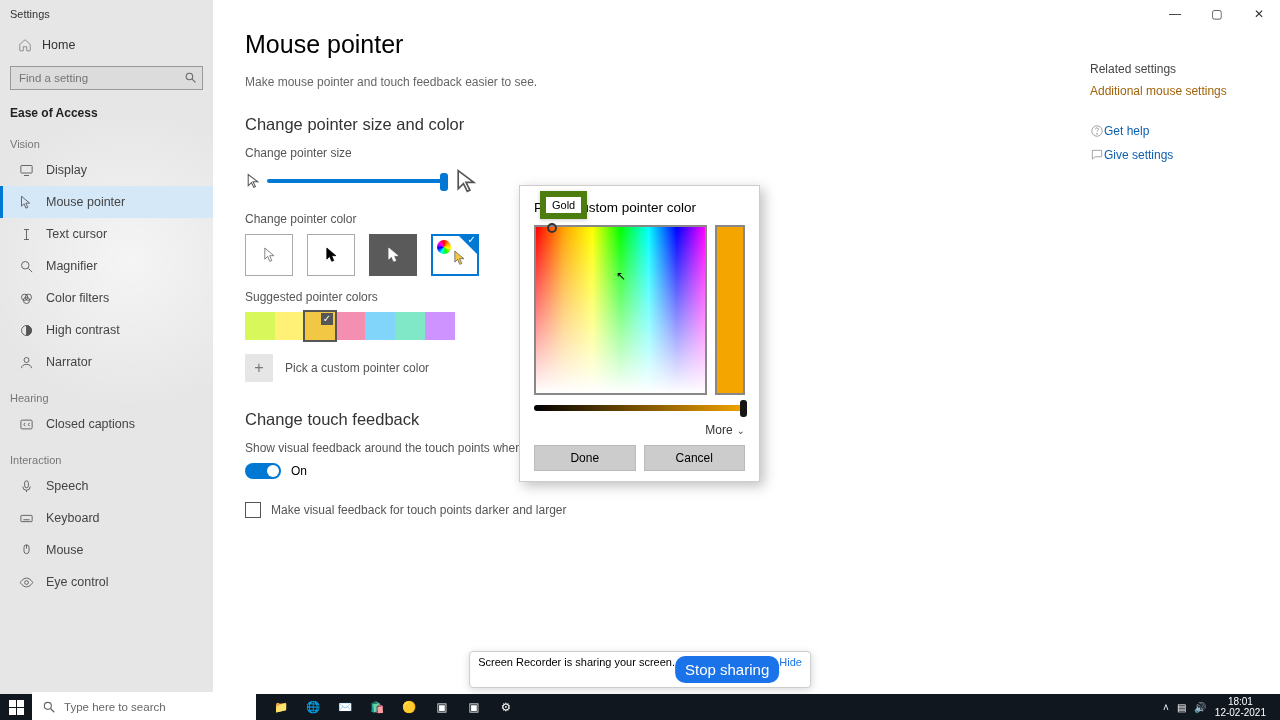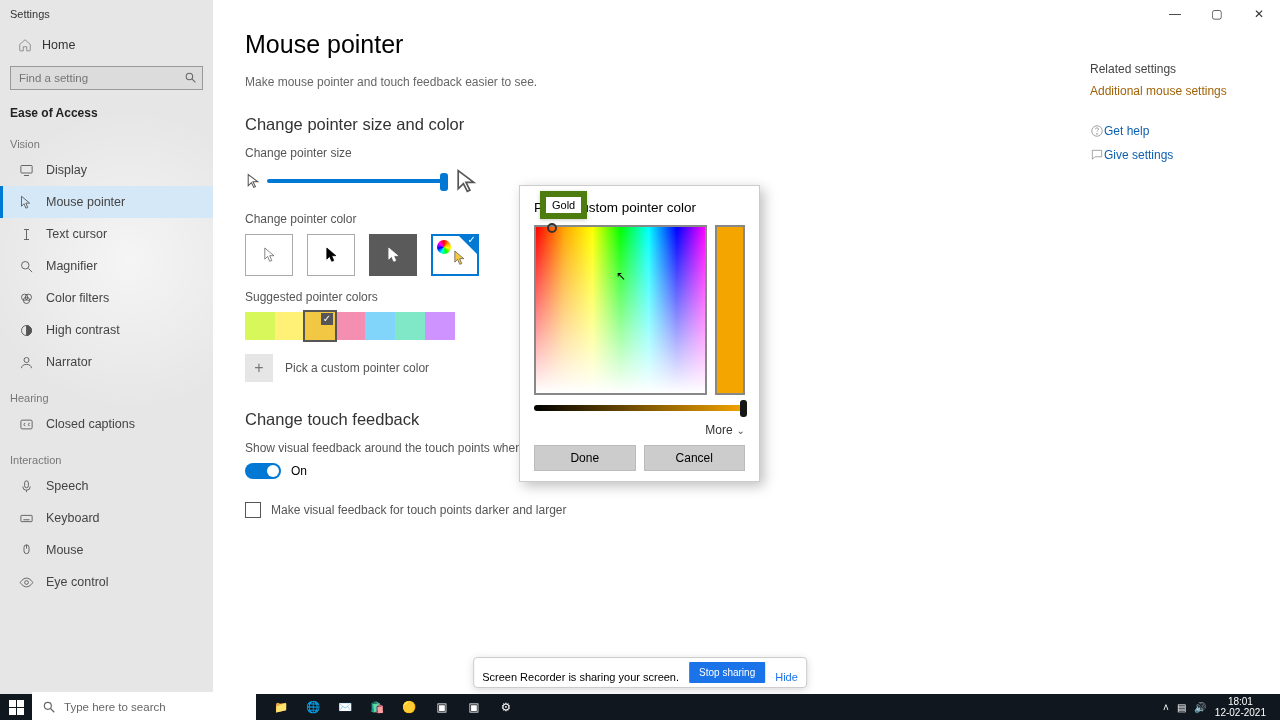--- a/index.html
+++ b/index.html
@@ -88,23 +88,23 @@
 .more .chev{font-size:10px;color:#555;margin-left:4px}
 .btnrow{display:flex;gap:8px}
 .btnrow button{flex:1;height:26px;background:#ccc;border:1px solid #bbb;font-size:12px}
 
 
 .winctrl{position:absolute;top:0;right:0;display:flex}
 .winctrl div{width:42px;height:28px;display:flex;align-items:center;justify-content:center;font-size:12px;color:#333}
 
 
 .sharebar{position:absolute;left:50%;bottom:6px;transform:translateX(-50%);
-  display:flex;align-items:flex-end;gap:10px;background:#fff;border:1px solid #ccc;border-radius:4px;
+  display:flex;align-items:flex-start;background:#fff;border:1px solid #ccc;border-radius:4px;
   padding:4px 8px;font-size:11px;box-shadow:0 2px 8px rgba(0,0,0,.15)}
-.sharebar .stop{background:#1a73e8;color:#fff;border:none;padding:5px 10px;border-radius:1px;font-size:10px}
+.sharebar .stop{background:#1a73e8;color:#fff;border:none;padding:5px 10px;border-radius:10px;font-size:15px}
 .sharebar .hide{color:#1a73e8}
 
 
 .taskbar{position:absolute;bottom:0;left:0;right:0;height:26px;background:#10171f;display:flex;align-items:center;color:#fff;font-size:11.5px}
 .taskbar .start{width:32px;height:26px;display:flex;align-items:center;justify-content:center}
 .taskbar .start .grid{display:grid;grid-template-columns:7px 7px;grid-template-rows:7px 7px;gap:1px}
 .taskbar .start .grid div{background:#fff}
 .taskbar .search{background:#fff;height:26px;width:224px;display:flex;align-items:center;gap:8px;padding:15px 10px;color:#666}
 .taskbar .search svg{width:14px;height:14px}
 .taskbar .apps{flex:1;display:flex;align-items:center;gap:0;margin-left:10px}

